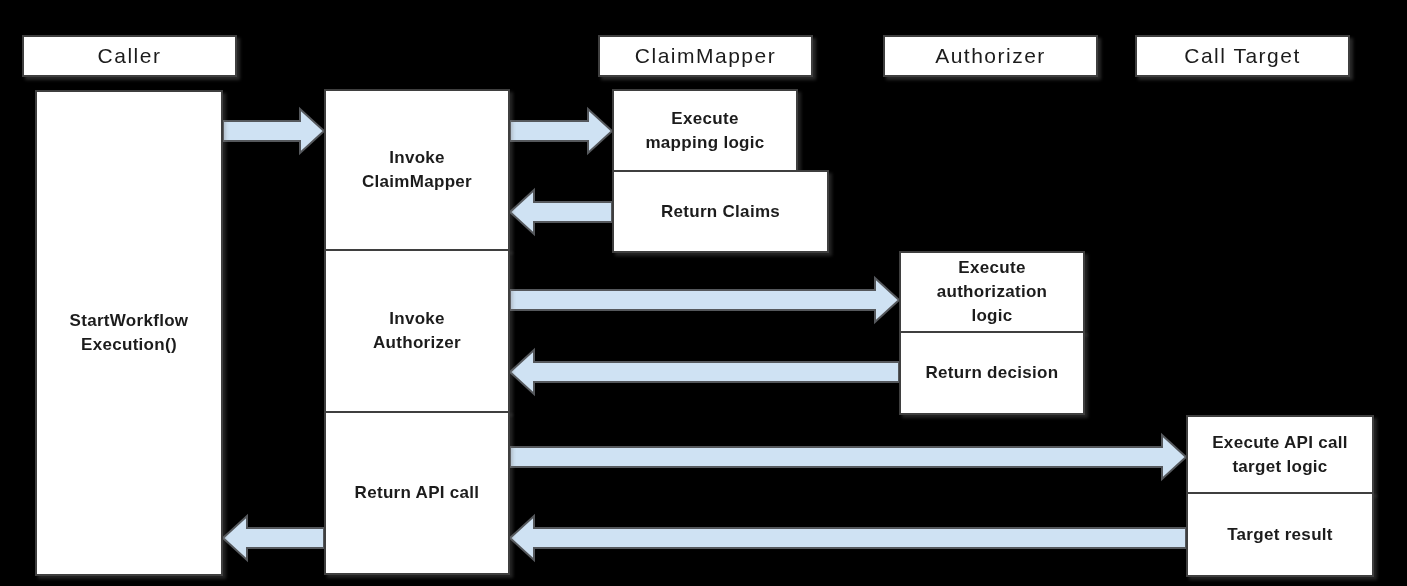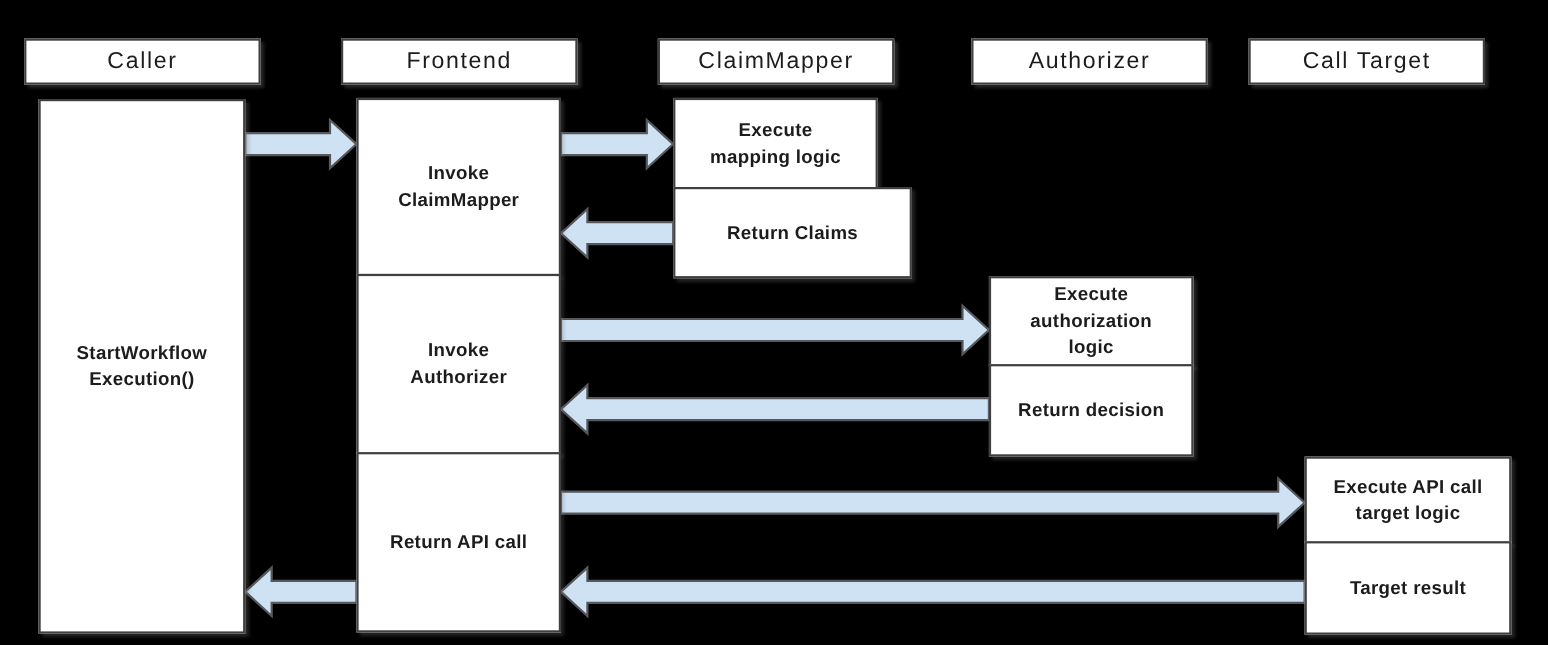--- a/index.html
+++ b/index.html
@@ -53,21 +53,20 @@
     <polygon class="arrow" points="510,106 588,106 588,94 612,116 588,138 588,126 510,126"></polygon>
     <polygon class="arrow" points="612,187 534,187 534,175 510,197 534,219 534,207 612,207"></polygon>
     <polygon class="arrow" points="510,275 875,275 875,263 899,285 875,307 875,295 510,295"></polygon>
     <polygon class="arrow" points="899,347 534,347 534,335 510,357 534,379 534,367 899,367"></polygon>
     <polygon class="arrow" points="510,432 1162,432 1162,420 1186,442 1162,464 1162,452 510,452"></polygon>
     <polygon class="arrow" points="1186,513 534,513 534,501 510,523 534,545 534,533 1186,533"></polygon>
     <polygon class="arrow" points="324,513 247,513 247,501 223,523 247,545 247,533 324,533"></polygon>
   </svg>
 
   <div class="hdr" style="left:22px">Caller</div>
-  <div class="hdr" style="left:310px">Frontend</div>
   <div class="hdr" style="left:598px">ClaimMapper</div>
   <div class="hdr" style="left:883px">Authorizer</div>
   <div class="hdr" style="left:1135px">Call Target</div>
 
   <div class="box" style="left:35px;top:75px;width:188px;height:486px">StartWorkflow
 Execution()</div>
 
   <div class="box" style="left:324px;top:74px;width:186px;height:162px">Invoke
 ClaimMapper</div>
   <div class="box" style="left:324px;top:234px;width:186px;height:164px">Invoke

